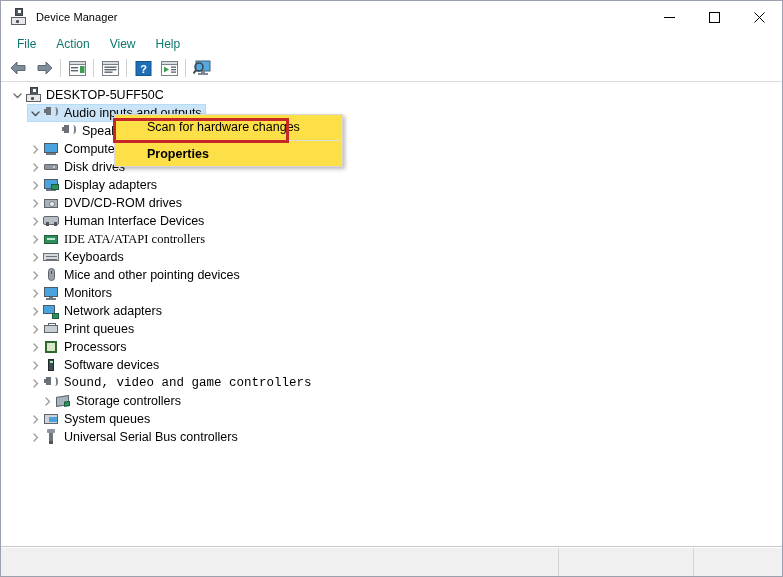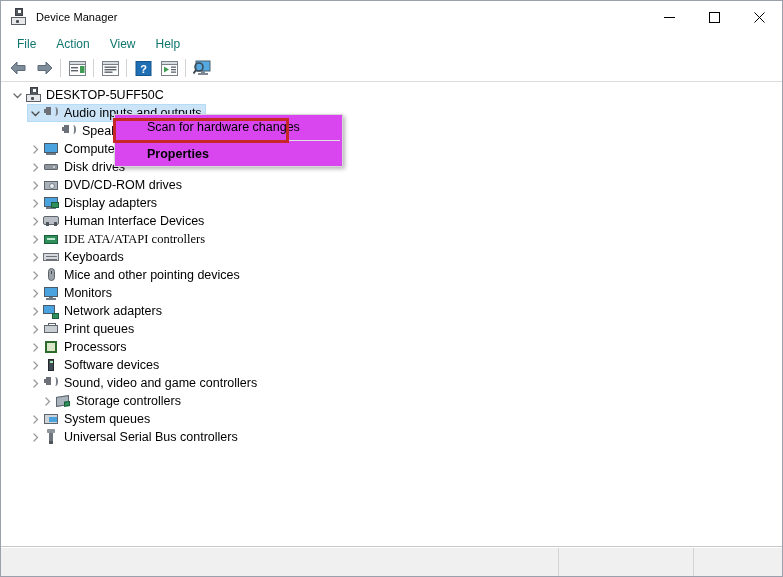--- a/index.html
+++ b/index.html
@@ -133,21 +133,21 @@
   .hid:after{content:"";position:absolute;left:2px;top:5px;width:3px;height:4px;background:#4f565c;box-shadow:8px 0 0 #4f565c;}
   .dvd{position:absolute;left:1px;top:4px;width:14px;height:9px;background:#aab1b8;border:1px solid #5d646b;box-sizing:border-box;}
   .dvd:after{content:"";position:absolute;left:4px;top:1px;width:6px;height:6px;background:#e9edf0;border:1px solid #7b828a;border-radius:50%;box-sizing:border-box;}
   .net{position:absolute;left:0px;top:2px;width:12px;height:9px;background:#4aa3df;border:1px solid #4a5a66;box-sizing:border-box;}
   .net:after{content:"";position:absolute;left:8px;top:7px;width:7px;height:6px;background:#2f8f5b;border:1px solid #1d5c3a;box-sizing:border-box;}
   .pc{position:absolute;left:1px;top:2px;width:14px;height:10px;background:#4aa3df;border:1px solid #4a5a66;box-sizing:border-box;}
   .pc-b{position:absolute;left:3px;top:12px;width:10px;height:2px;background:#6d7a85;}
   
   .ctxmenu{
     position:absolute;
-    background:#d946ef;
+    background:#fde047;
     border:1px solid #d7d7d7;
     box-shadow:2px 2px 4px rgba(0,0,0,.28);
     z-index:50;
   }
   .ctx-item{
     height:24px;display:flex;align-items:center;
     padding-left:32px;font-size:12.5px;color:#000;cursor:default;
     box-sizing:border-box;
   }
   .ctx-item.bold{font-weight:bold;}
@@ -362,55 +362,55 @@
       </div>
 
       <div class="row" style="padding-left:26px;">
         <div class="rowinner">
           <div class="twisty">
             <svg width="9" height="9" viewBox="0 0 9 9">
                 <path d="M3 1 L6.5 4.5 L3 8" fill="none" stroke="#9a9a9a" stroke-width="1.3" stroke-linecap="round"></path>
               </svg>
           </div>
           <div class="rowicon">
-              <div class="ic">
-                <div class="dvd"></div>
-              </div>
-            </div>
-          <div class="label">DVD/CD-ROM drives</div>
-        </div>
-      </div>
-
-      <div class="row" style="padding-left:26px;">
-        <div class="rowinner">
-          <div class="twisty">
-            <svg width="9" height="9" viewBox="0 0 9 9">
-                <path d="M3 1 L6.5 4.5 L3 8" fill="none" stroke="#9a9a9a" stroke-width="1.3" stroke-linecap="round"></path>
-              </svg>
-          </div>
-          <div class="rowicon">
             <div class="ic">
                 <div class="pc"></div>
                 <div class="pc-b"></div>
               <div style="position:absolute;left:8px;top:7px;width:8px;height:6px;background:#2f8f5b;border:1px solid #1d5c3a;box-sizing:border-box;"></div>
             </div>
           </div>
           <div class="label">Display adapters</div>
         </div>
       </div>
 
       <div class="row" style="padding-left:26px;">
         <div class="rowinner">
           <div class="twisty">
             <svg width="9" height="9" viewBox="0 0 9 9">
                 <path d="M3 1 L6.5 4.5 L3 8" fill="none" stroke="#9a9a9a" stroke-width="1.3" stroke-linecap="round"></path>
               </svg>
           </div>
           <div class="rowicon">
               <div class="ic">
+                <div class="dvd"></div>
+              </div>
+            </div>
+          <div class="label">DVD/CD-ROM drives</div>
+        </div>
+      </div>
+
+      <div class="row" style="padding-left:26px;">
+        <div class="rowinner">
+          <div class="twisty">
+            <svg width="9" height="9" viewBox="0 0 9 9">
+                <path d="M3 1 L6.5 4.5 L3 8" fill="none" stroke="#9a9a9a" stroke-width="1.3" stroke-linecap="round"></path>
+              </svg>
+          </div>
+          <div class="rowicon">
+              <div class="ic">
                 <div class="hid"></div>
               </div>
             </div>
           <div class="label">Human Interface Devices</div>
         </div>
       </div>
 
       <div class="row" style="padding-left:26px;font-family:Liberation Serif, serif;">
         <div class="rowinner">
           <div class="twisty">
@@ -534,21 +534,21 @@
           </div>
           <div class="rowicon">
               <div class="ic">
                 <div class="sw"></div>
               </div>
             </div>
           <div class="label">Software devices</div>
         </div>
       </div>
 
-      <div class="row" style="padding-left:26px;">
+      <div class="row" style="padding-left:26px;font-family:Liberation Mono, monospace;">
         <div class="rowinner">
           <div class="twisty">
             <svg width="9" height="9" viewBox="0 0 9 9">
                 <path d="M3 1 L6.5 4.5 L3 8" fill="none" stroke="#9a9a9a" stroke-width="1.3" stroke-linecap="round"></path>
               </svg>
           </div>
           <div class="rowicon">
             <div class="ic">
                 <div class="spk2"></div>
                 <div class="spk"></div>

